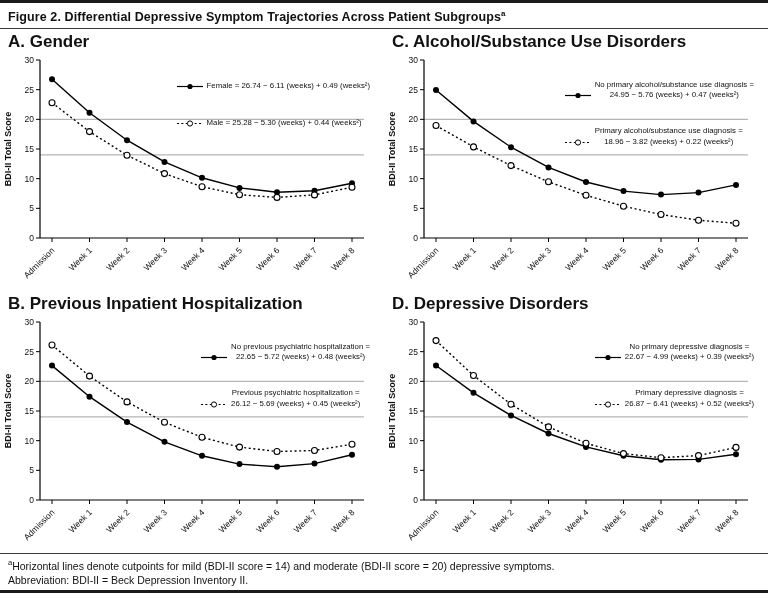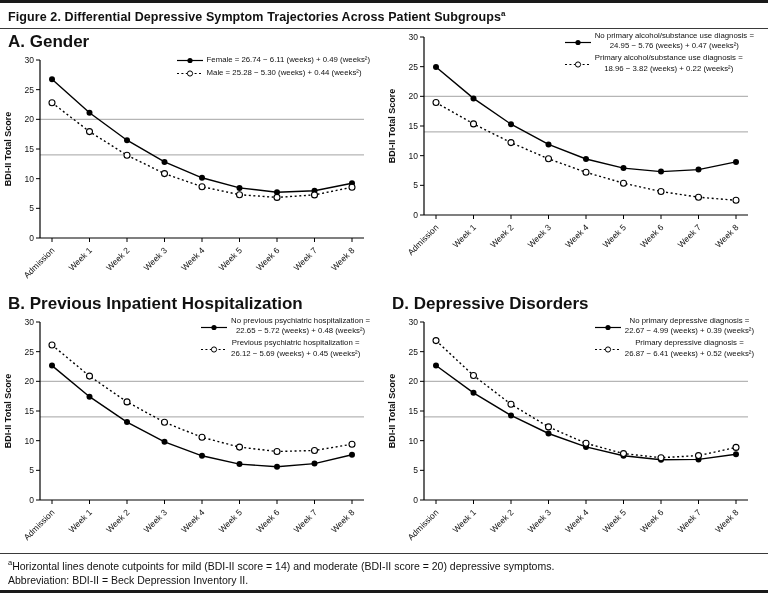--- a/index.html
+++ b/index.html
@@ -12,21 +12,21 @@
   header{padding:6px 6px 4px 8px;}
   .fig-title{font-size:12.5px;font-weight:bold;margin:0;letter-spacing:.1px;}
   .fig-title sup{font-size:8px;}
   .grid{display:grid;grid-template-columns:384px 384px;}
   .panel{position:relative;height:262px;}
   .panel-title{font-size:17px;font-weight:bold;margin:3px 0 0 8px;}
   .chart-wrap{position:relative;}
   svg.chart{display:block;}
   svg text{font-family:"Liberation Sans",sans-serif;fill:#111;}
   .legend{position:absolute;top:2px;right:14px;font-size:7.8px;line-height:1.3;color:#111;}
-  .legend-row{display:flex;align-items:center;margin-bottom:2px;}
+  .legend-row{display:flex;align-items:flex-end;margin-bottom:2px;margin-top:26px;}
   .legend-sample{flex:0 0 auto;margin:2px 4px 0 0;}
   .legend-text{text-align:center;white-space:nowrap;}
   footer{padding:4px 8px 3px 8px;font-family:Liberation Sans, sans-serif;font-size:10.5px;line-height:1.35;}
   footer p{margin:0;}
   footer sup{font-size:7.5px;}
 </style>
 </head>
 <body>
 
 <div class="rule-thick"></div>
@@ -118,20 +118,21 @@
             </svg>
             <div class="legend-text">
               <div>Male = 25.28 − 5.30 (weeks) + 0.44 (weeks²)</div>
             </div>
           </div>
         </div>
     </div>
   </section>
 
   <section class="panel">
+    <h3 class="panel-title">C. Alcohol/Substance Use Disorders</h3>
     <div class="chart-wrap">
       <svg class="chart" width="376" height="242" viewBox="0 0 376 242">
           <line x1="40" x2="364" y1="102.9" y2="102.9" stroke="#a3a3a3" stroke-width="1"></line>
           <line x1="40" x2="364" y1="67.3" y2="67.3" stroke="#a3a3a3" stroke-width="1"></line>
           <line x1="40" x2="40" y1="8" y2="186" stroke="#000" stroke-width="1.2"></line>
           <line x1="40" x2="364" y1="186" y2="186" stroke="#000" stroke-width="1.2"></line>
           <line x1="36" x2="40" y1="186" y2="186" stroke="#000" stroke-width="1"></line>
           <text x="34" y="189" text-anchor="end" font-size="8.5">0</text>
           <line x1="36" x2="40" y1="156.33333333333334" y2="156.33333333333334" stroke="#000" stroke-width="1"></line>
           <text x="34" y="159.33333333333334" text-anchor="end" font-size="8.5">5</text>

